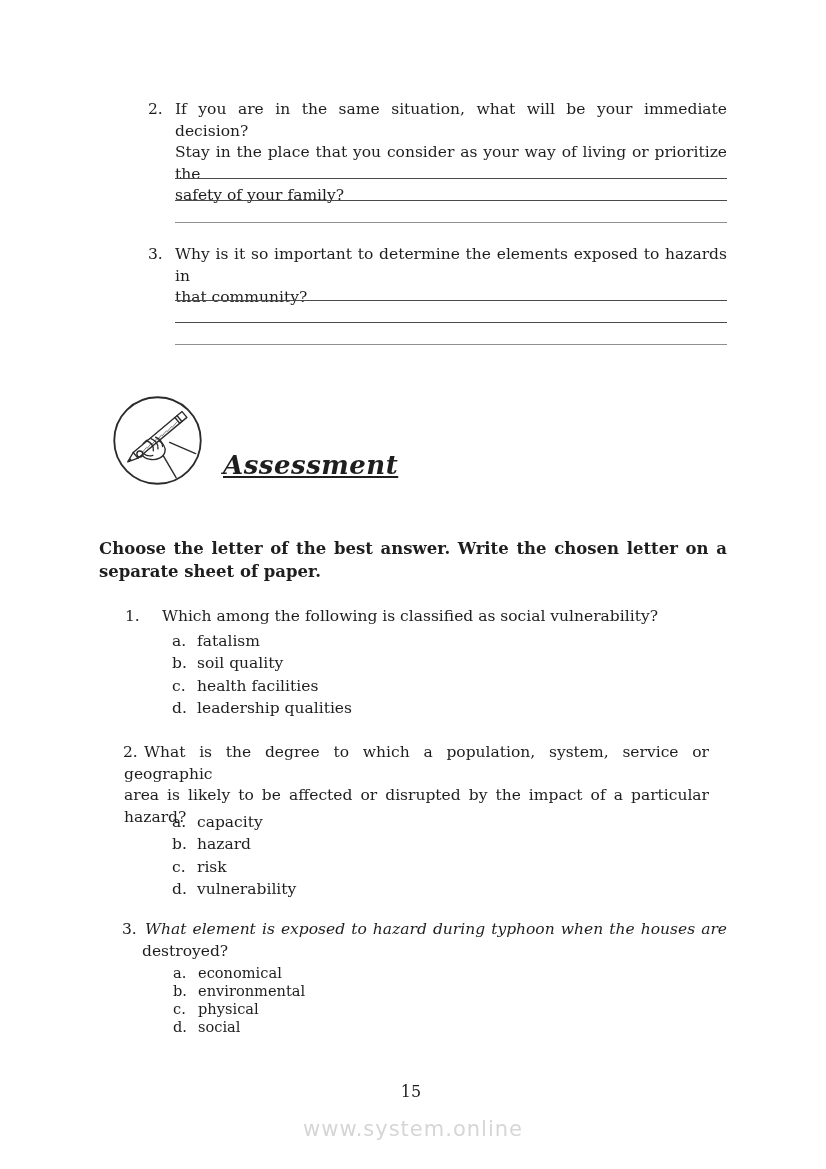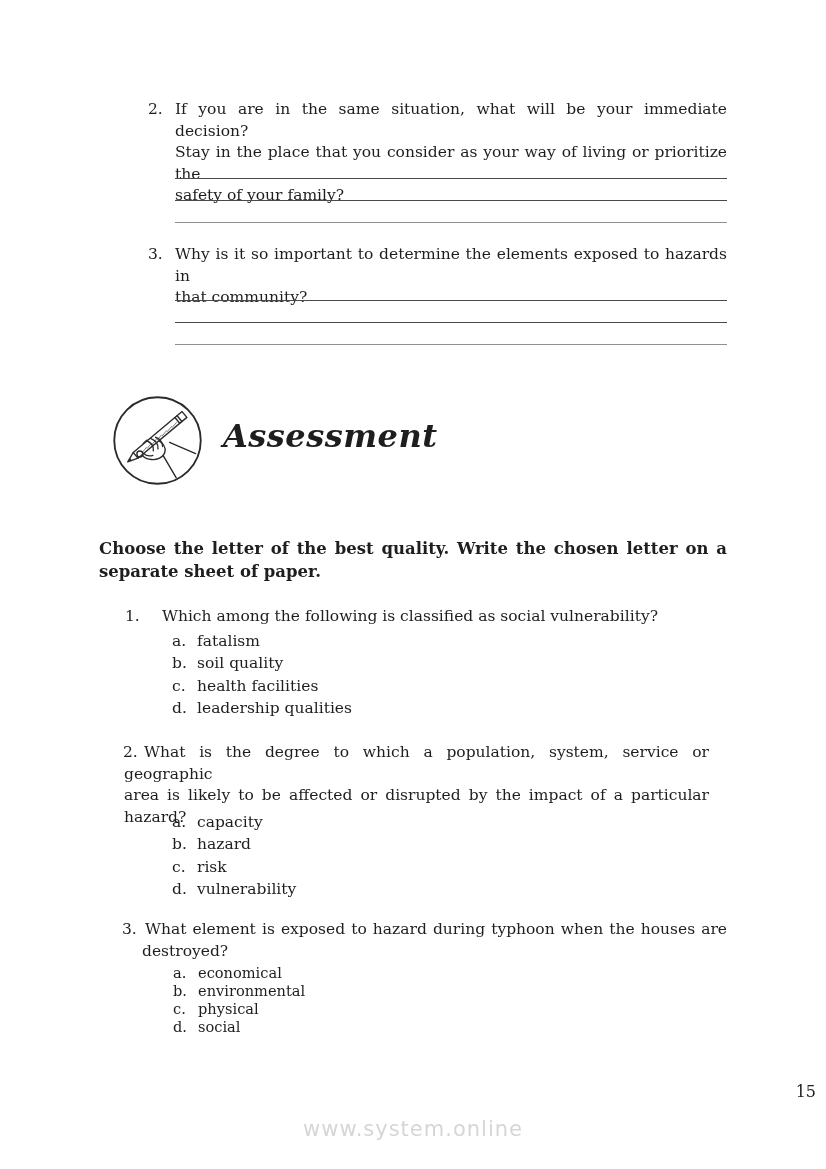--- a/index.html
+++ b/index.html
@@ -18,49 +18,50 @@
   .oq3 { top:244px; }
   .ans { position:absolute; left:175px; width:552px; }
   .ans2 { top:157px; }
   .ans3 { top:279px; }
   .aline { height:21px; }
   .aline-dark { border-bottom:1.4px solid #4a4a4a; }
   .aline-light { border-bottom:1px solid #8f8f8f; }
   
   .assess-icon { position:absolute; left:110px; top:394px; width:95px; height:93px; }
   .assess-title {
-    position:absolute; left:223px; top:420px;
-    font-size:32px; line-height:32px; font-weight:bold; font-style:italic;
+    position:absolute; left:223px; top:449px;
+    font-size:26px; line-height:32px; font-weight:bold; font-style:italic;
     letter-spacing:0.5px;
+    text-decoration:underline;
   }
   .instr {
     position:absolute; left:99px; top:537px; width:628px;
     font-weight:bold; font-size:16.5px; line-height:23px;
   }
   
   .mc { position:absolute; }
   .mc .num { position:absolute; left:0; top:0; }
   .mc1 { top:606px; left:125px; width:602px; }
   .mc1 .qtext { margin-left:37px; }
   .mc2 { top:742px; left:123px; width:604px; }
   .mc2 .qtext { margin-left:1px; width:585px; }
   .mc2 .qtext .l0 { text-indent:20px; }
   .mc3 { top:919px; left:122px; width:605px; }
   .mc3 .qtext { margin-left:20px; width:585px; }
-  .mc3 .qtext .l0 { text-indent:3px; }
+  .mc3 .qtext .l0 { text-indent:3px;font-style:italic; }
   .opts { position:absolute; left:172px; }
   .opts1 { top:630px; }
   .opts2 { top:811px; }
   .opts1 .orow, .opts2 .orow { line-height:22.4px; }
   .opts3 { top:964px; left:173px; font-size:14.6px; }
   .opts3 .orow { line-height:18px; }
   .orow { display:flex; }
   .ol { width:25px; flex:0 0 25px; }
   
-  .pageno { position:absolute; top:1081px; left:0; right:10px; text-align:right; font-size:16px; }
+  .pageno { position:absolute; top:1081px; left:0; right:4px; text-align:center; font-size:16px; }
   .watermark {
     position:absolute; top:1119px; left:0; right:0; text-align:center;
     font-family:"DejaVu Sans","Liberation Sans",sans-serif;
     font-size:21px; color:#d6d6d6; letter-spacing:1px;
   }
   svg .stroke { fill:none; stroke:#2b2b2b; stroke-width:2; stroke-linecap:round; stroke-linejoin:round; }
   svg .thin { fill:none; stroke:#2b2b2b; stroke-width:1.5; stroke-linecap:round; stroke-linejoin:round; }
   svg .hatch { stroke:#3c3c3c; stroke-width:0.7; }
 </style>
 </head>
@@ -128,21 +129,21 @@
       <path class="thin" d="M 43,48 C 48,50 51,54 50.5,59"></path>
       <path class="thin" d="M 48,46.5 C 53,48.5 55.5,52 55.5,56.5"></path>
 
       <circle class="thin" cx="31" cy="64.5" r="3.2" fill="#ffffff"></circle>
       <path class="thin" d="M 35,64 C 38,66.5 42,67 45,66"></path>
     </svg>
   </div>
   <div class="assess-title">Assessment</div>
 
   <div class="instr">
-    <div class="jl">Choose the letter of the best quality. Write the chosen letter on a</div>
+    <div class="jl">Choose the letter of the best answer. Write the chosen letter on a</div>
     <div>separate sheet of paper.</div>
   </div>
 
   <div class="mc mc1">
     <span class="num">1.</span>
     <div class="qtext">
       <div>Which among the following is classified as social vulnerability?</div>
     </div>
   </div>
   <div class="opts opts1">

